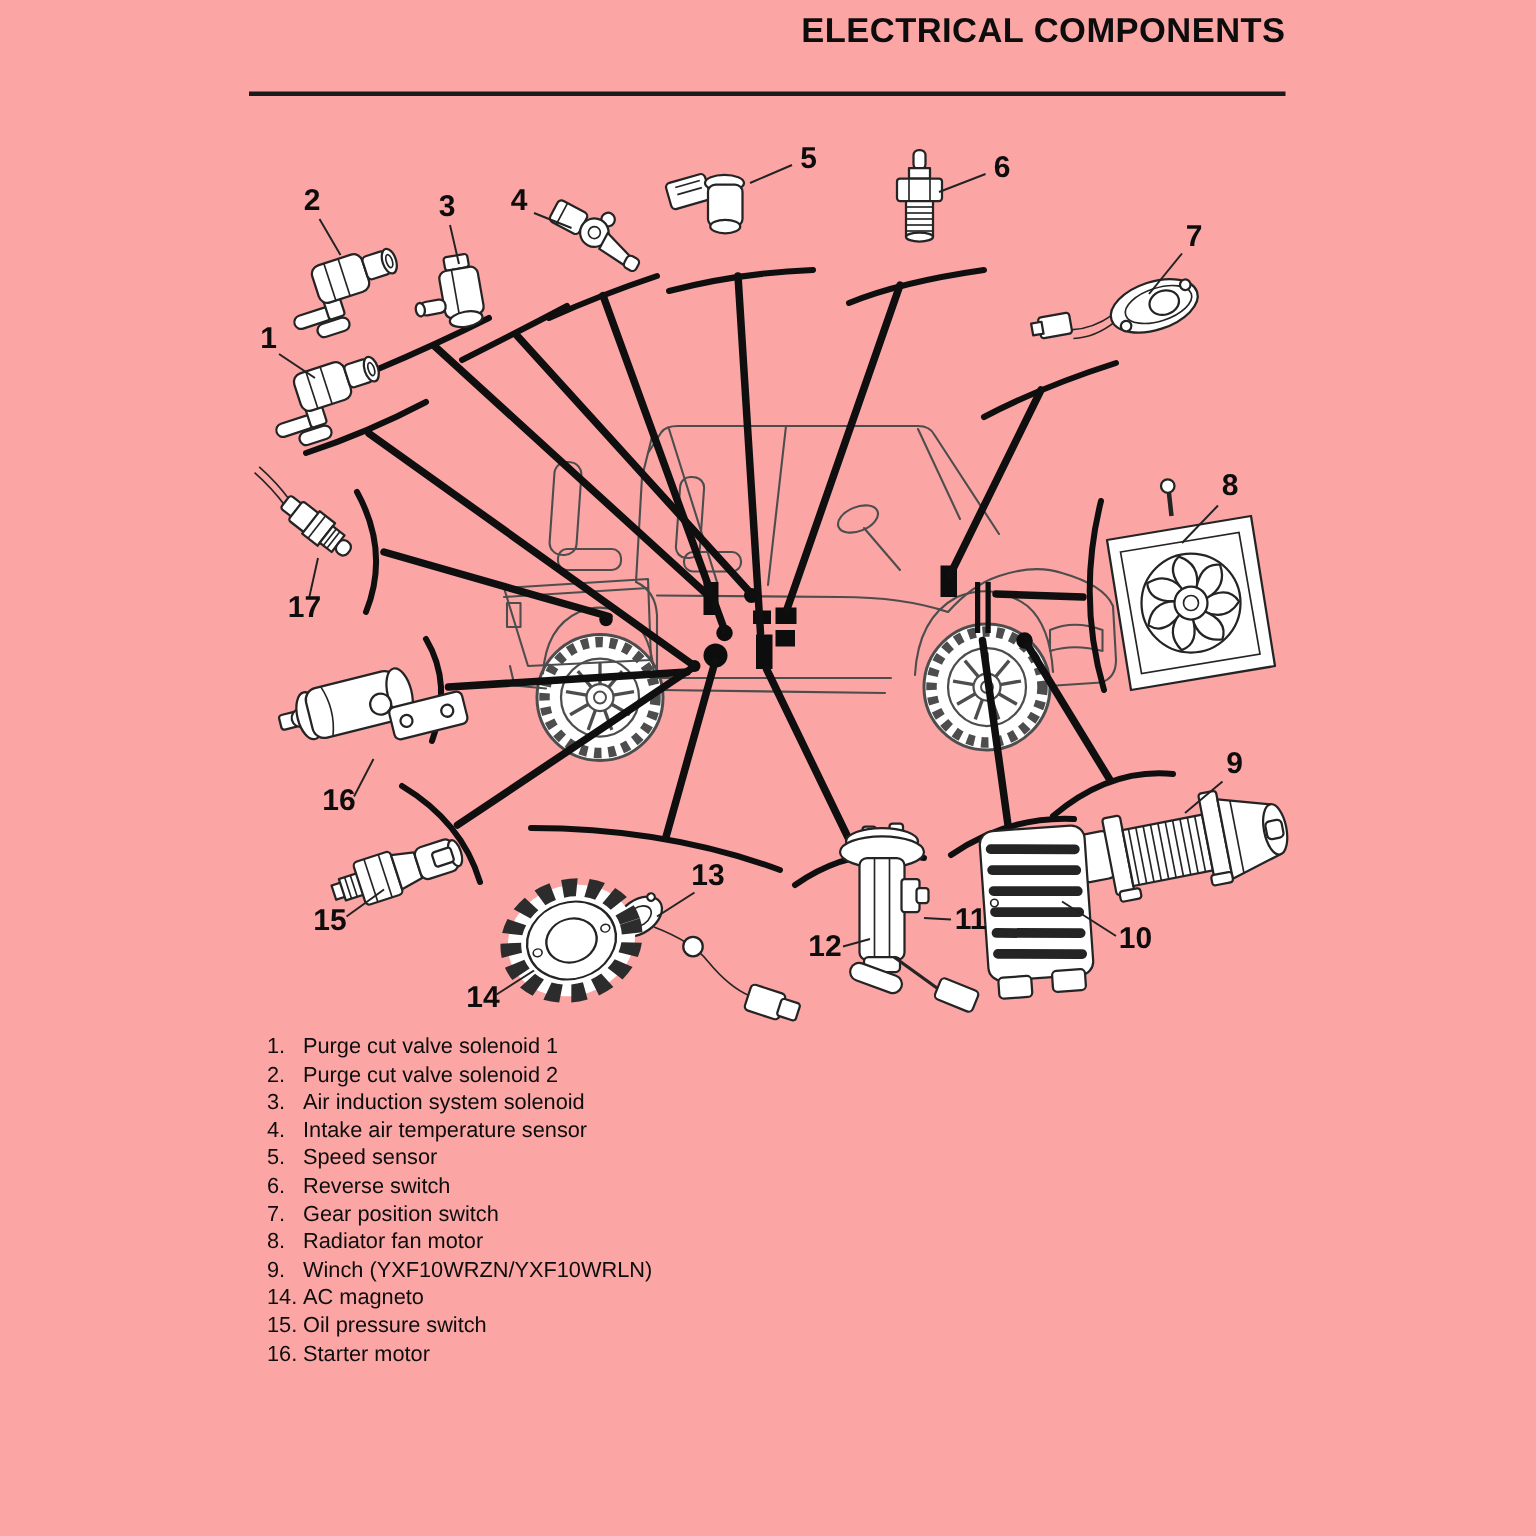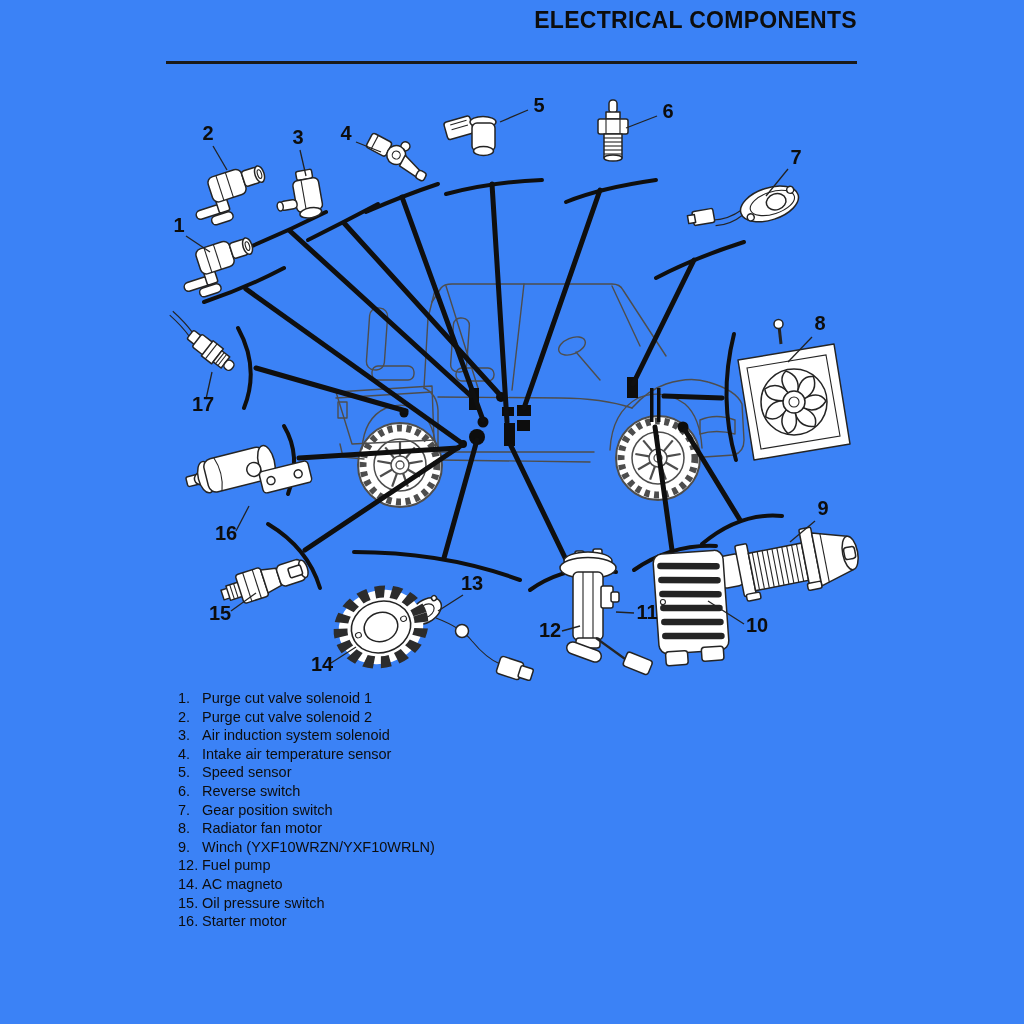--- a/index.html
+++ b/index.html
@@ -1,19 +1,19 @@
 <!DOCTYPE html>
 <html><head>
 <meta charset="utf-8">
 <style>
   html,body{margin:0;padding:0;background:#ffffff;}
   .page{
     position:relative;
     width:1024px;height:1024px;
-    background:#3b82f6;
+    background:#fca5a5;
     font-family:"Liberation Sans", sans-serif;
     color:#111;
     overflow:hidden;
   }
   .title{
     position:absolute;
     left:166px;top:7px;width:691px;
     text-align:right;
     font-size:23px;
     font-weight:bold;
@@ -455,24 +455,20 @@
       </li>
     <li>
         <span class="num">8.</span>
         <span>Radiator fan motor</span>
       </li>
     <li>
         <span class="num">9.</span>
         <span>Winch (YXF10WRZN/YXF10WRLN)</span>
       </li>
     <li>
-        <span class="num">12.</span>
-        <span>Fuel pump</span>
-      </li>
-    <li>
         <span class="num">14.</span>
         <span>AC magneto</span>
       </li>
     <li>
         <span class="num">15.</span>
         <span>Oil pressure switch</span>
       </li>
     <li>
         <span class="num">16.</span>
         <span>Starter motor</span>

